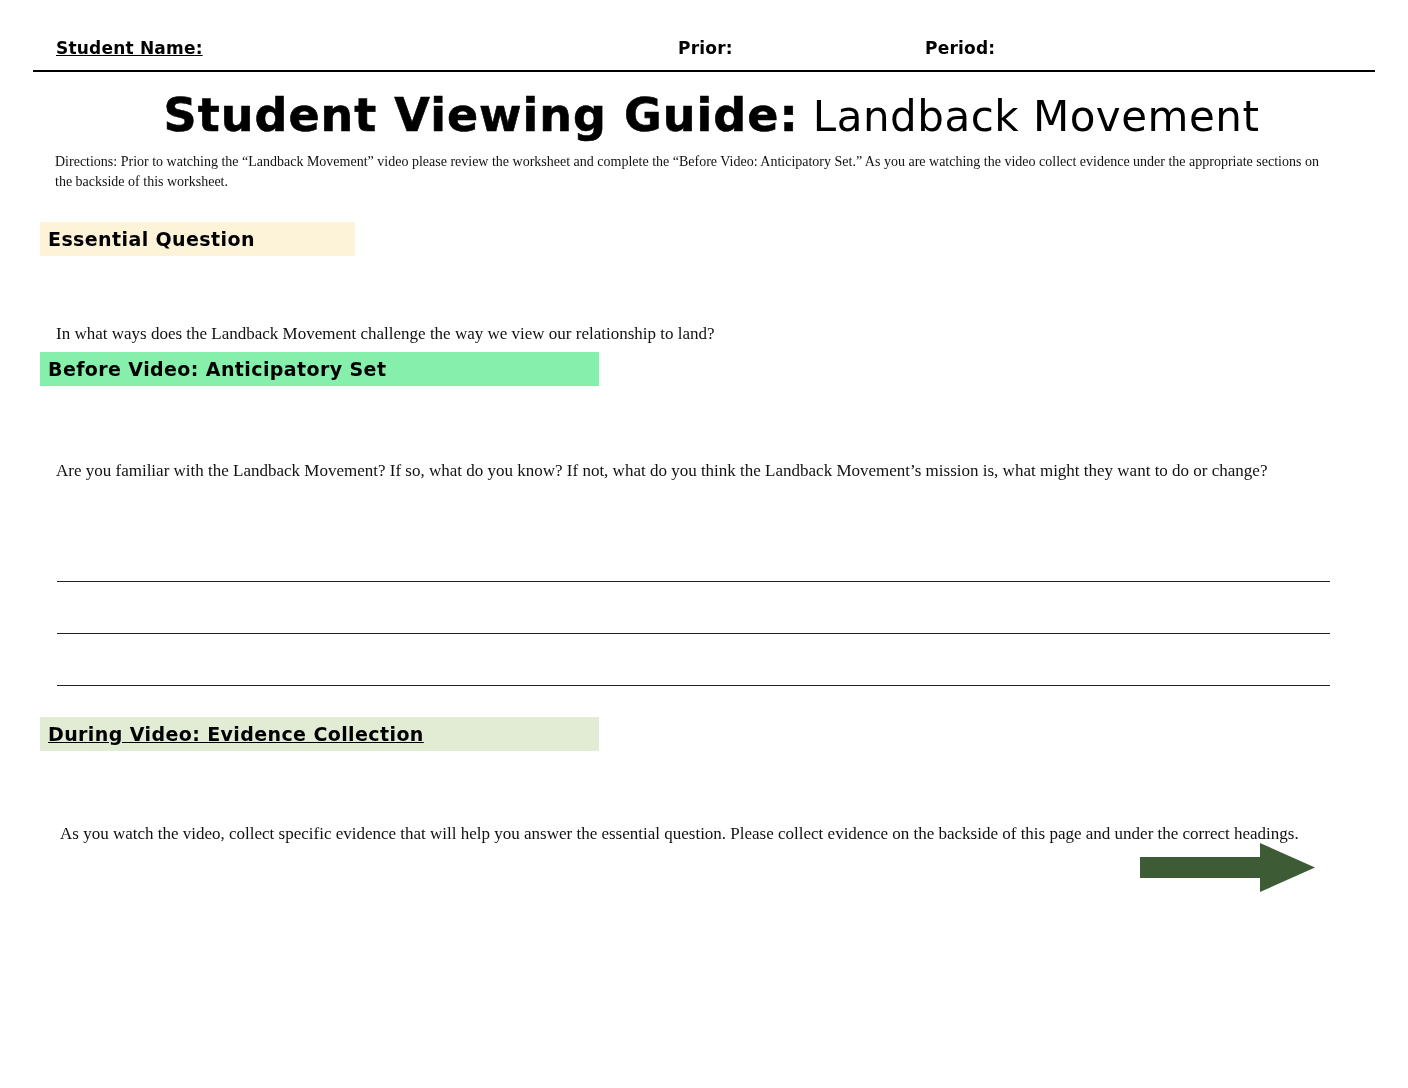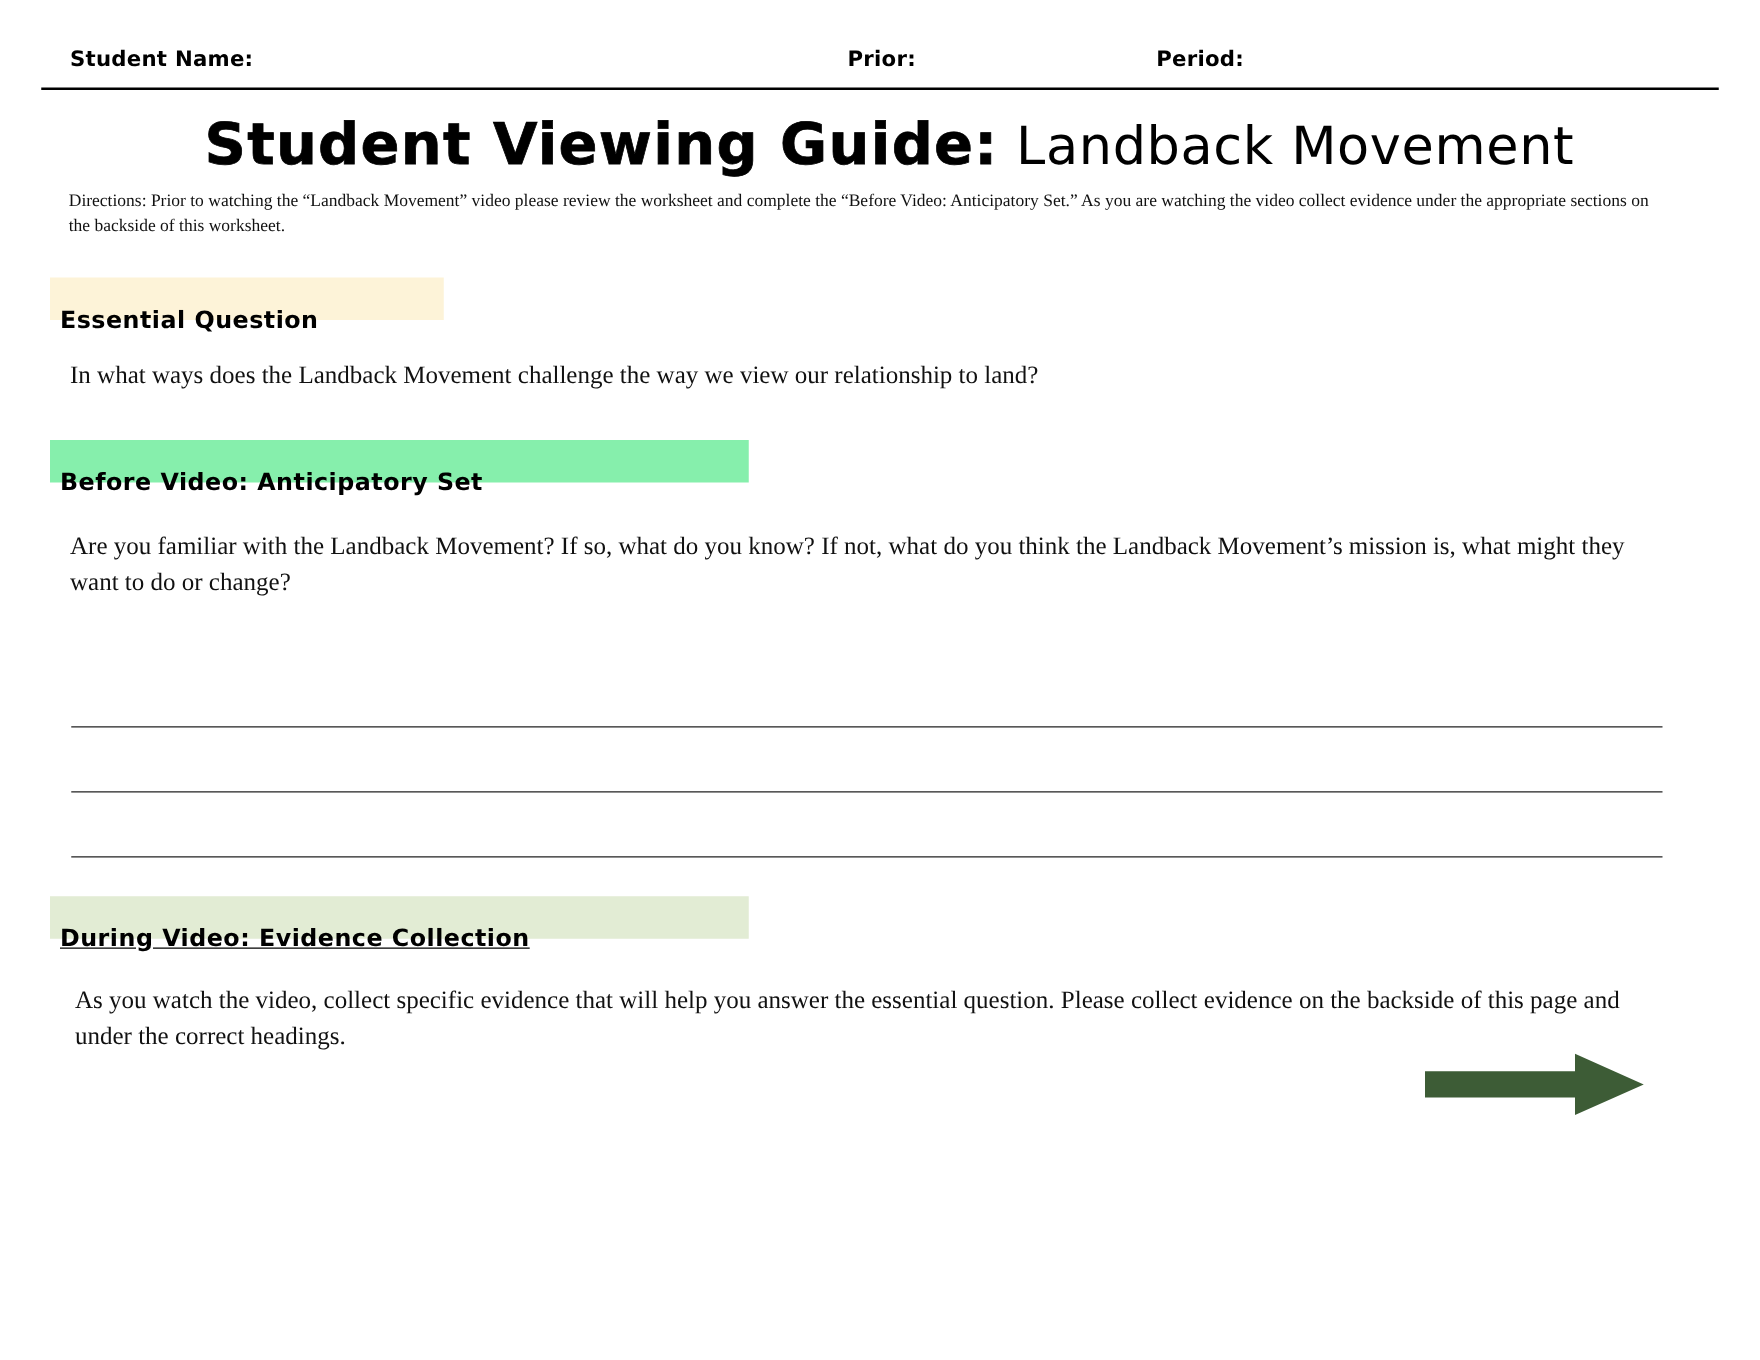--- a/index.html
+++ b/index.html
@@ -36,21 +36,21 @@
   .hdr-label {
     position: absolute;
     top: 8px;
     font-family: "DejaVu Sans", sans-serif;
     font-weight: bold;
     font-size: 17px;
     letter-spacing: 0.2px;
     color: #000;
     white-space: nowrap;
   }
-  .hdr-name   { left: 23px; }
+  .hdr-name   { left: 23px; text-decoration: underline; }
   .hdr-date   { left: 645px; }
   .hdr-period { left: 892px; }
 
   
   .title-wrap {
     position: absolute;
     top: 88px;
     left: 0;
     width: 1408px;
     text-align: center;
@@ -87,21 +87,21 @@
 
   
   .sec-head {
     position: absolute;
     box-sizing: border-box;
     font-family: "DejaVu Sans", sans-serif;
     font-weight: bold;
     font-size: 19px;
     letter-spacing: 0.4px;
     color: #000;
-    padding: 24px 0 7px 8px;
+    padding: 7px 0 7px 8px;
     height: 34px;
     line-height: 20px;
   }
   .sec-eq {
     top: 222px;
     left: 40px;
     width: 315px;
     background: #fdf3d8;
   }
   .sec-before {
@@ -114,23 +114,24 @@
     top: 717px;
     left: 40px;
     width: 559px;
     background: #e2ecd4;
     text-decoration: underline;
   }
 
   
   .para {
     position: absolute;
-    font-size: 20px;
+    font-size: 17px;
     line-height: 1.45;
     text-align: left;
+    margin-top: 36px;
   }
   .para-eq {
     top: 286px;
     left: 56px;
     width: 1280px;
   }
   .para-before {
     top: 423px;
     left: 56px;
     width: 1280px;

